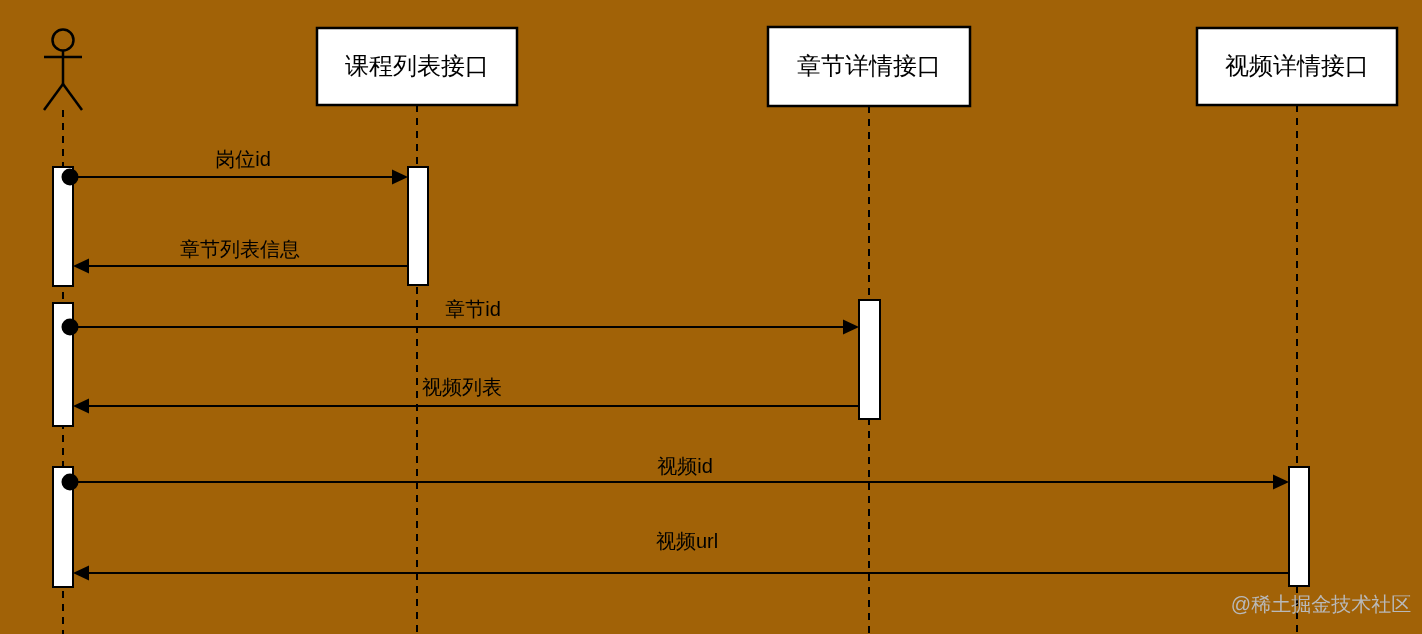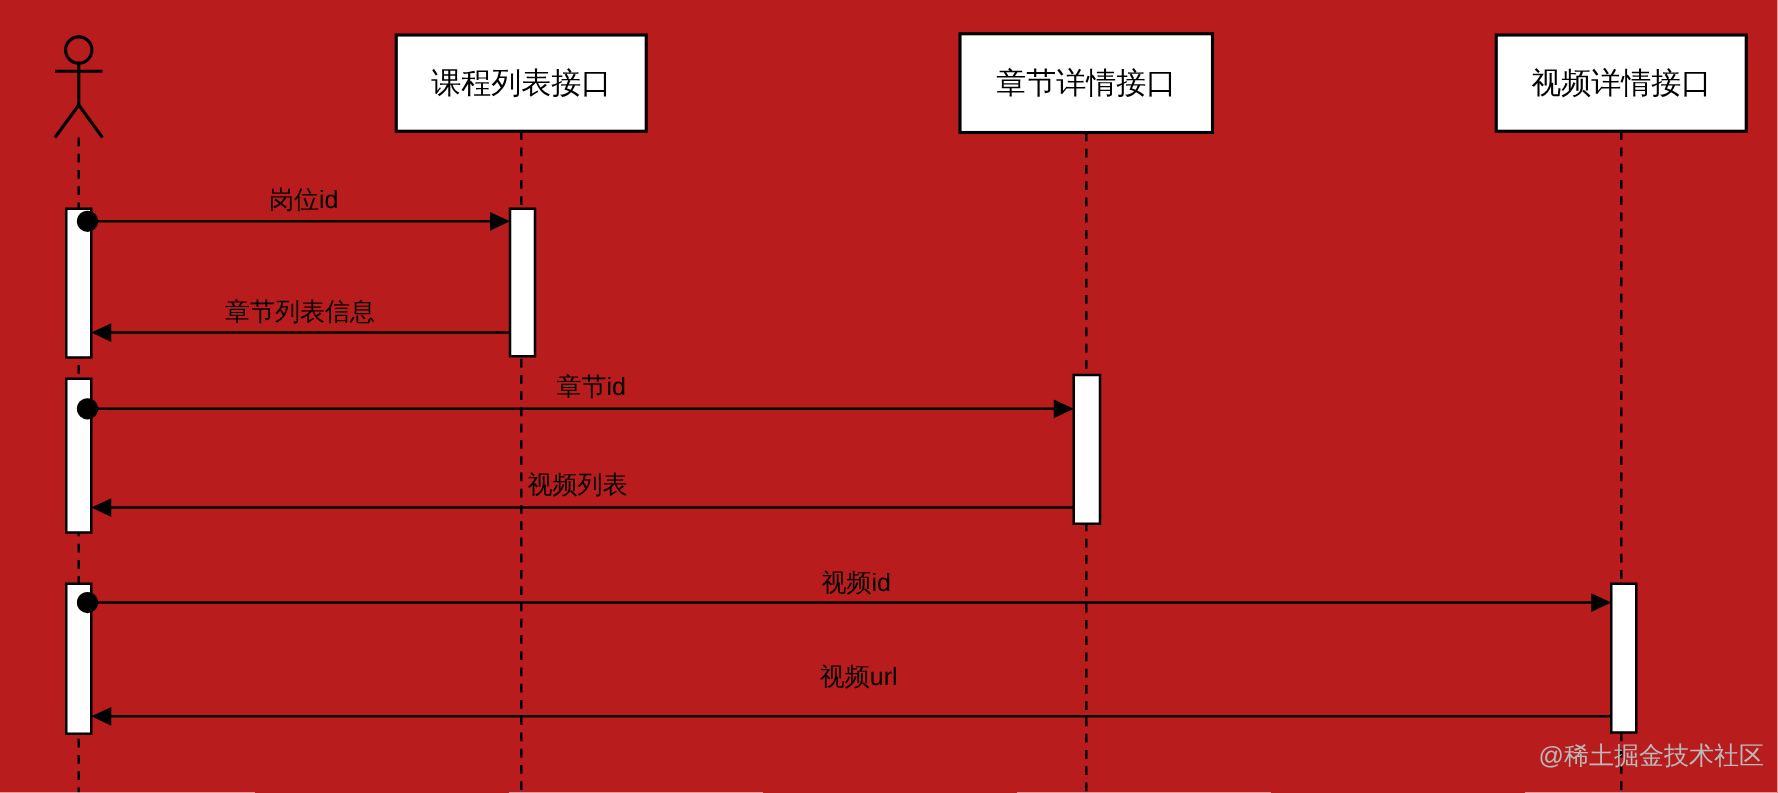--- a/index.html
+++ b/index.html
@@ -5,21 +5,21 @@
   html, body {
     margin: 0;
     padding: 0;
     background: #ffffff;
     font-family: "Liberation Sans", sans-serif;
   }
   .stage {
     position: relative;
     width: 1422px;
     height: 634px;
-    background: #b91c1c;
+    background: #a16207;
     overflow: hidden;
     text-align: center;
   }
   svg { display: block; }
   .participant-label {
     font-family: "Liberation Sans", sans-serif;
     font-size: 24px;
     fill: #000000;
   }
   .message-label {

